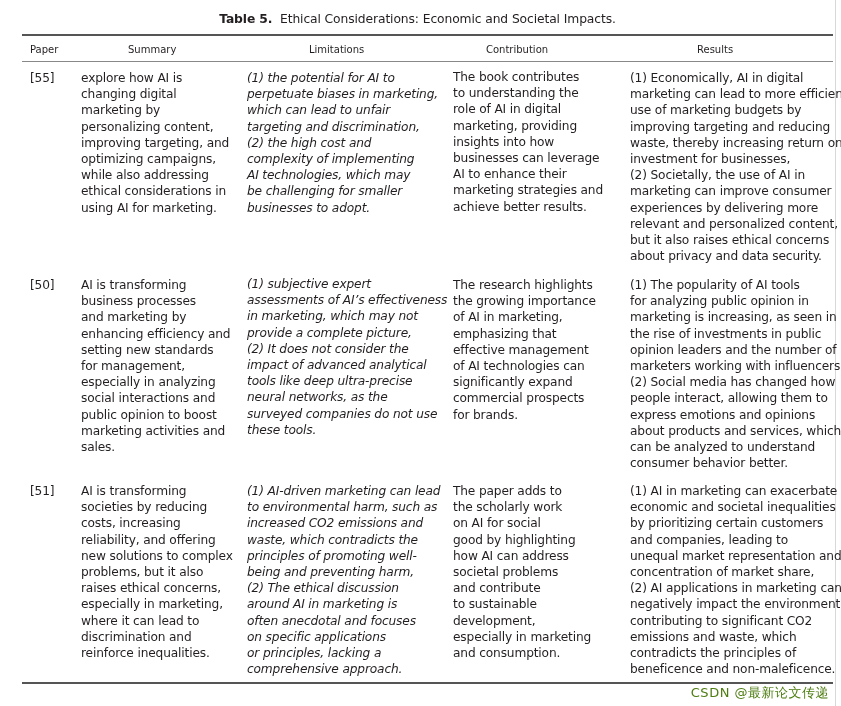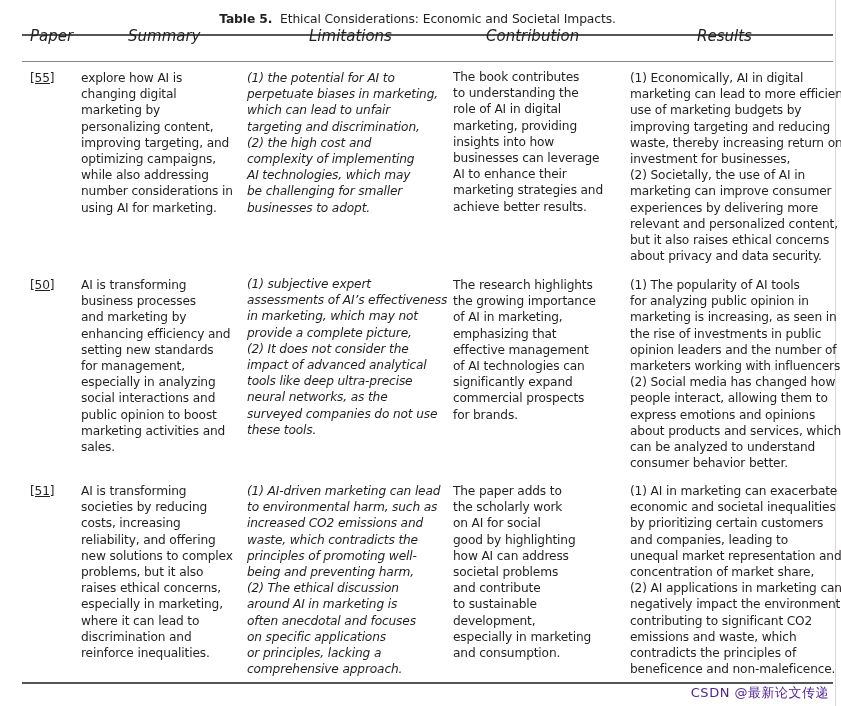--- a/index.html
+++ b/index.html
@@ -10,31 +10,31 @@
   .page-edge { position: absolute; left: 835px; top: 0; width: 1px; height: 706px; background: #d8d8d8; }
   .caption {
     position: absolute; left: 0; width: 835px; top: 12px; text-align: center;
     font-size: 12.3px; letter-spacing: -0.1px;
   }
   .caption b { font-weight: bold; }
   .rule { position: absolute; left: 22px; width: 811px; background: #555; }
   .rule.top { top: 34px; height: 1.5px; }
   .rule.mid { top: 61px; height: 1px; background: #888; }
   .rule.bot { top: 682px; height: 1.5px; }
-  .hdr { position: absolute; top: 27px; font-size: 15px; font-style: italic; }
+  .hdr { position: absolute; top: 44px; font-size: 10px; }
   .cell {
     position: absolute; font-size: 12.2px; line-height: 16.2px; white-space: pre; letter-spacing: -0.15px;
   }
-  .c-paper { left: 30px; text-decoration: underline; }
+  .c-paper { left: 30px; }
   .c-sum { left: 81px; }
   .c-lim { left: 247px; font-style: italic; }
   .c-con { left: 453px; }
   .c-res { left: 611px; margin-left: 19px; }
   .watermark {
-    position: absolute; right: 12px; top: 684px; font-size: 13px; color: #4c1d95; letter-spacing: 0.5px;
+    position: absolute; right: 12px; top: 684px; font-size: 13px; color: #4d7c0f; letter-spacing: 0.5px;
   }
 </style>
 </head>
 <body>
 
 <div class="page-edge"></div>
 
 <div class="caption">
   <b>Table 5.</b>&nbsp; <span>Ethical Considerations: Economic and Societal Impacts.</span>
 </div>
@@ -51,21 +51,21 @@
 
 <div>
   <div class="cell c-paper" style="top:70px">[55]</div>
   <div class="cell c-sum" style="top:70px">explore how AI is
 changing digital
 marketing by
 personalizing content,
 improving targeting, and
 optimizing campaigns,
 while also addressing
-number considerations in
+ethical considerations in
 using AI for marketing.</div>
   <div class="cell c-lim" style="top:70px">(1) the potential for AI to
 perpetuate biases in marketing,
 which can lead to unfair
 targeting and discrimination,
 (2) the high cost and
 complexity of implementing
 AI technologies, which may
 be challenging for smaller
 businesses to adopt.</div>

